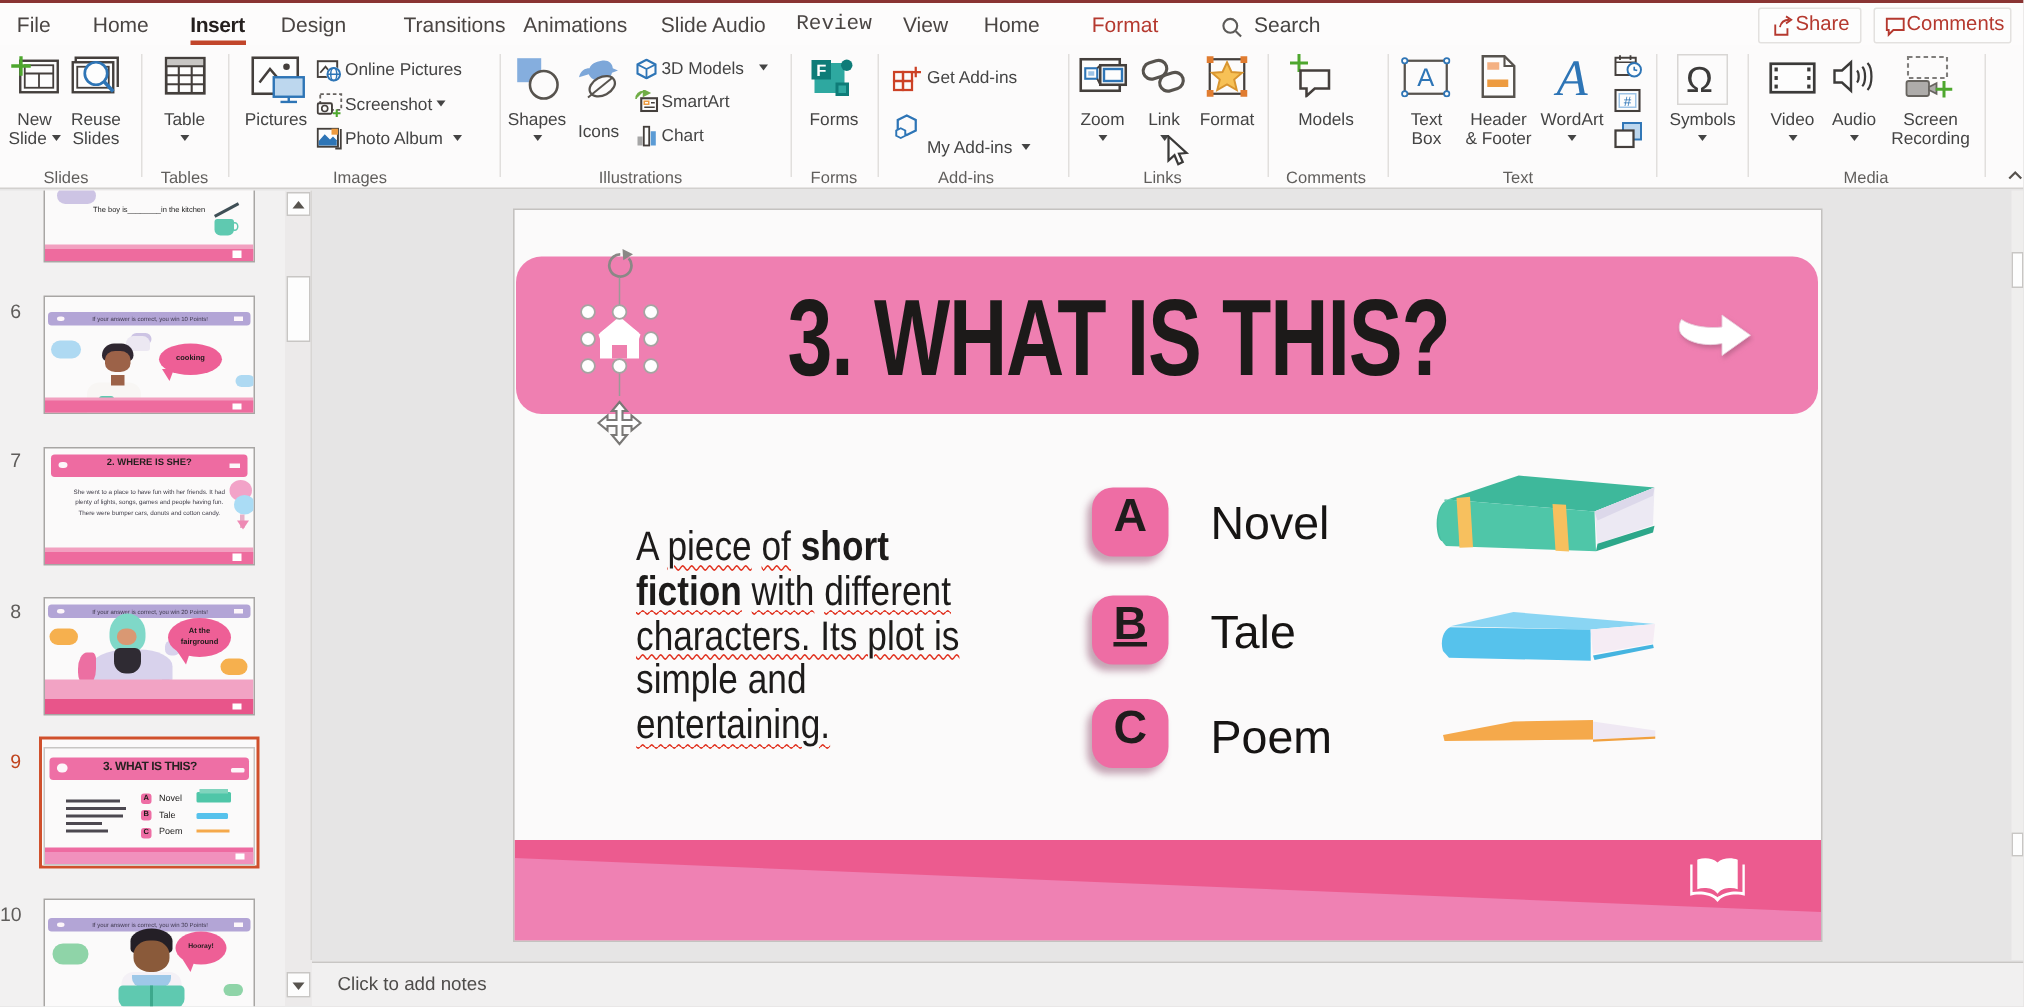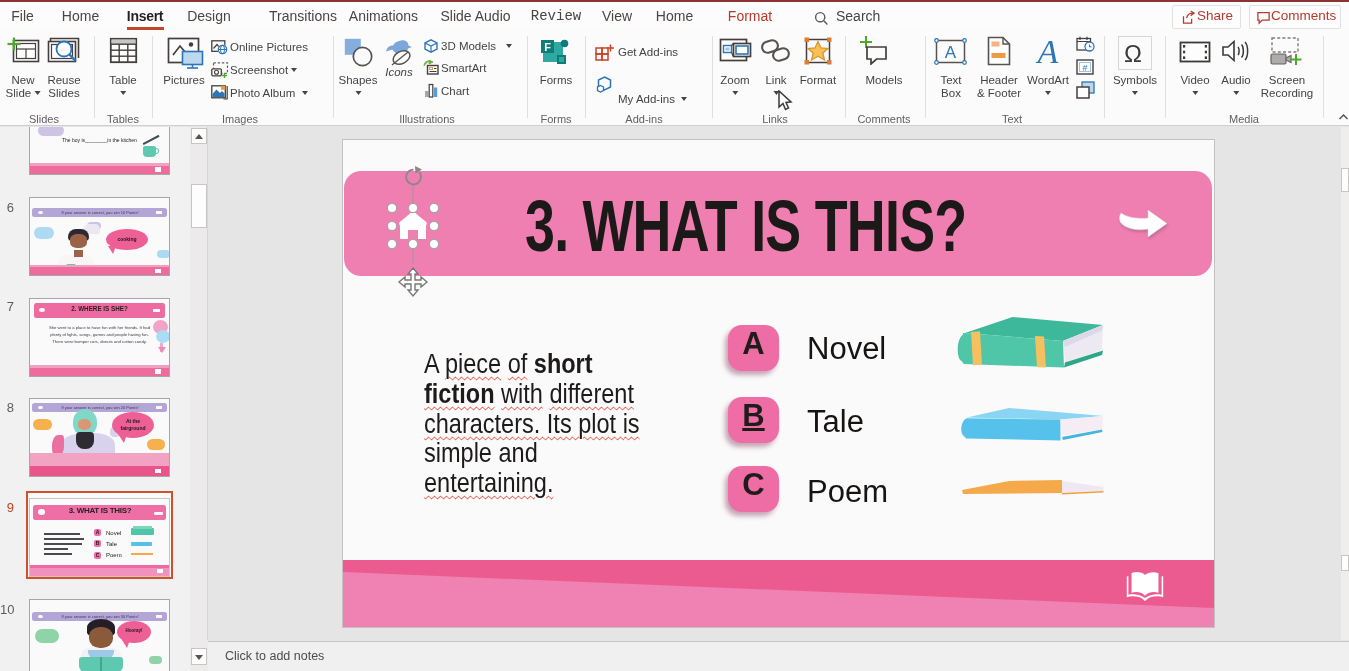--- a/index.html
+++ b/index.html
@@ -95,21 +95,21 @@
   <div class="grplab" style="left:775px; transform:translateX(-50%);">Links</div>
   <div class="grplab" style="left:884px; transform:translateX(-50%);">Comments</div>
   <div class="grplab" style="left:1012px; transform:translateX(-50%);">Text</div>
   <div class="grplab" style="left:1244px; transform:translateX(-50%);">Media</div>
 
   <div class="biglab" style="left:23px; top:44px; transform:translateX(-50%);">New<br>Slide <span class="dar"></span></div>
   <div class="biglab" style="left:64px; top:44px; transform:translateX(-50%);">Reuse<br>Slides</div>
   <div class="biglab" style="left:123px; top:44px; transform:translateX(-50%);">Table<br><span class="dar"></span></div>
   <div class="biglab" style="left:184px; top:44px; transform:translateX(-50%);">Pictures</div>
   <div class="biglab" style="left:358px; top:44px; transform:translateX(-50%);">Shapes<br><span class="dar"></span></div>
-  <div class="biglab" style="left:399px; top:36px; transform:translateX(-50%);font-style:italic;">Icons</div>
+  <div class="biglab" style="left:399px; top:52px; transform:translateX(-50%);">Icons</div>
   <div class="biglab" style="left:556px; top:44px; transform:translateX(-50%);">Forms</div>
   <div class="biglab" style="left:735px; top:44px; transform:translateX(-50%);">Zoom<br><span class="dar"></span></div>
   <div class="biglab" style="left:776px; top:44px; transform:translateX(-50%);">Link<br><span class="dar"></span></div>
   <div class="biglab" style="left:818px; top:44px; transform:translateX(-50%);">Format</div>
   <div class="biglab" style="left:884px; top:44px; transform:translateX(-50%);">Models</div>
   <div class="biglab" style="left:951px; top:44px; transform:translateX(-50%);">Text<br>Box</div>
   <div class="biglab" style="left:999px; top:44px; transform:translateX(-50%);">Header<br>&amp; Footer</div>
   <div class="biglab" style="left:1048px; top:44px; transform:translateX(-50%);">WordArt<br><span class="dar"></span></div>
   <div class="biglab" style="left:1135px; top:44px; transform:translateX(-50%);">Symbols<br><span class="dar"></span></div>
   <div class="biglab" style="left:1195px; top:44px; transform:translateX(-50%);">Video<br><span class="dar"></span></div>

